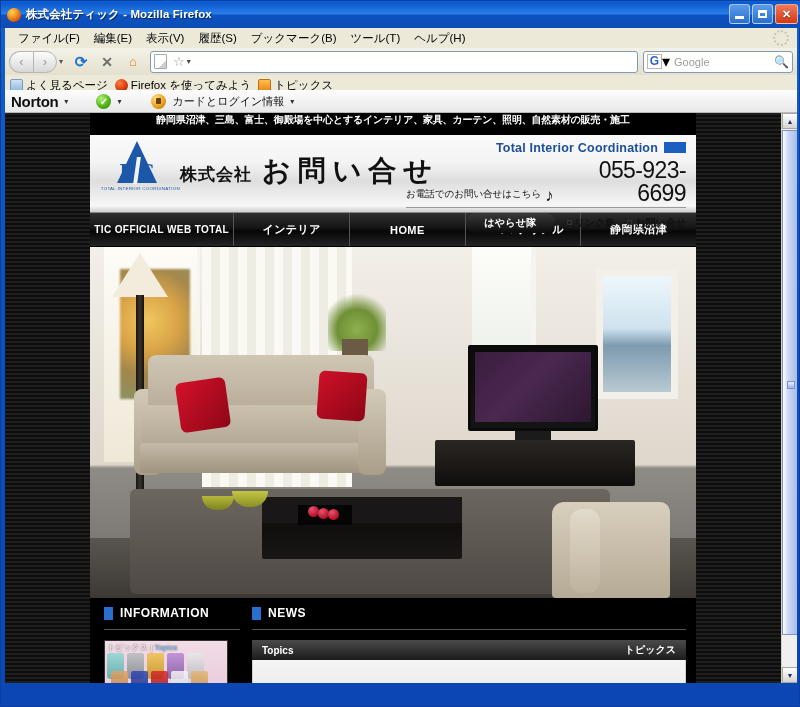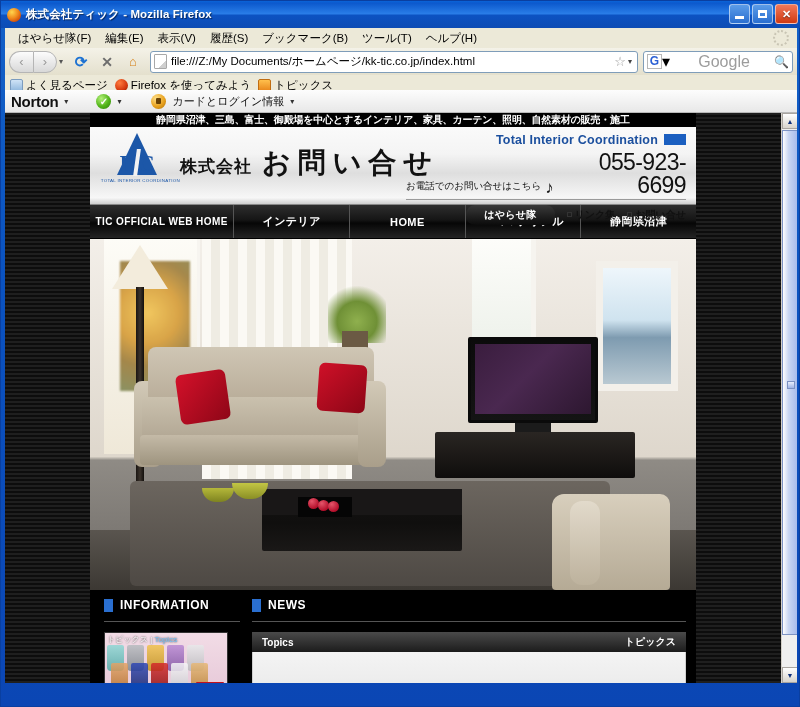--- a/index.html
+++ b/index.html
@@ -105,21 +105,21 @@
 
   .searchbar {
     width: 150px; height: 22px; background: #fff; border: 1px solid #7f9db9; border-radius: 3px;
     display: flex; align-items: center; padding: 0 3px; flex: 0 0 auto;
   }
   .gicon {
     width: 15px; height: 15px; border: 1px solid #b7b7b7; background: #fff;
     color: #2a5fd4; font-weight: bold; font-size: 12px; line-height: 13px; text-align: center;
     flex: 0 0 auto;
   }
-  .searchbar .ph { font-size: 16px; color: #9c9c9c; flex: 1 1 auto; padding-left: 4px; text-align: center; }
+  .searchbar .ph { font-size: 11px; color: #9c9c9c; flex: 1 1 auto; padding-left: 4px; }
   .searchbar .mag { color: #c79b20; font-size: 12px; }
 
   .bookmarkbar {
     height: 20px; display: flex; align-items: center; gap: 3px;
     padding-left: 5px; font-size: 11.5px; color: #000;
     background: #ece9d8;
   }
   .bm { display: flex; align-items: center; gap: 3px; padding: 0 4px 0 0; white-space: nowrap; }
   .bm .bico { width: 13px; height: 13px; flex: 0 0 auto; border-radius: 2px; }
   .bico.blue { background: linear-gradient(to bottom,#cfe3f6,#8fb7dd); border:1px solid #7b9cbf; }
@@ -177,21 +177,21 @@
     position: absolute; left: 4px; top: 250px; width: 8px; height: 8px;
     background: linear-gradient(to bottom,#e8eefc,#9fb4e6);
     border: 1px solid #7b91c2;
   }
 
   
   .site {
     position: absolute; left: 85px; top: 0; width: 606px; min-height: 570px;
   }
   .tagline {
-    height: 14px; background: #000; color: #fff;
+    height: 22px; background: #000; color: #fff;
     font-size: 10px; font-weight: bold; text-align: center; line-height: 14px;
     letter-spacing: -0.2px; white-space: nowrap; overflow: hidden;
   }
   .header {
     height: 78px; position: relative;
     background: linear-gradient(to bottom,#fafafa 0%, #f4f4f4 35%, #dedede 60%, #f7f7f7 92%, #cfcfcf 100%);
     border-bottom: 1px solid #888;
   }
   .logo-wrap { position: absolute; left: 18px; top: 6px; display: flex; align-items: center; gap: 14px; }
   .logo-mark { width: 58px; height: 60px; position: relative; }
@@ -351,21 +351,21 @@
       <div class="wbtn max">
           <span class="xglyph"></span>
         </div>
       <div class="wbtn cls">✕</div>
     </div>
   </div>
 
   <div class="chrome">
 
     <div class="menubar">
-      <span class="mi">はやらせ隊(F)</span>
+      <span class="mi">ファイル(F)</span>
       <span class="mi">編集(E)</span>
       <span class="mi">表示(V)</span>
       <span class="mi">履歴(S)</span>
       <span class="mi">ブックマーク(B)</span>
       <span class="mi">ツール(T)</span>
       <span class="mi">ヘルプ(H)</span>
       <span class="throbber"></span>
     </div>
 
     <div class="navbar">
@@ -373,21 +373,20 @@
         <div class="rnd l">‹</div>
         <div class="rnd r">›</div>
         <span class="dropcar">▾</span>
       </div>
       <div class="tbtn reload">⟳</div>
       <div class="tbtn stop">✕</div>
       <div class="tbtn home">⌂</div>
 
       <div class="urlbar">
         <span class="favicon"></span>
-        <span class="urltext">file:///Z:/My Documents/ホームページ/kk-tic.co.jp/index.html</span>
         <span class="star">☆</span>
         <span class="car">▾</span>
       </div>
 
       <div class="searchbar">
         <span class="gicon">G</span>
         <span class="car">▾</span>
         <span class="ph">Google</span>
         <span class="mag">🔍</span>
       </div>
@@ -452,21 +451,21 @@
           </div>
           <div class="hdr-links">
             <span class="pill">はやらせ隊</span>
             <span class="hlink"><span class="bul"></span><span>リンク集</span></span>
             <span class="hlink"><span class="bul"></span><span>お問い合せ</span></span>
           </div>
         </div>
       </div>
 
       <div class="nav">
-        <div class="ni first">TIC OFFICIAL WEB HOME</div>
+        <div class="ni first">TIC OFFICIAL WEB TOTAL</div>
         <div class="ni">インテリア</div>
         <div class="ni">HOME</div>
         <div class="ni">エコマテリアル</div>
         <div class="ni">静岡県沼津</div>
       </div>
 
       <div class="hero">
         <div class="wall"></div>
         <div class="winL"></div>
         <div class="foliage"></div>

